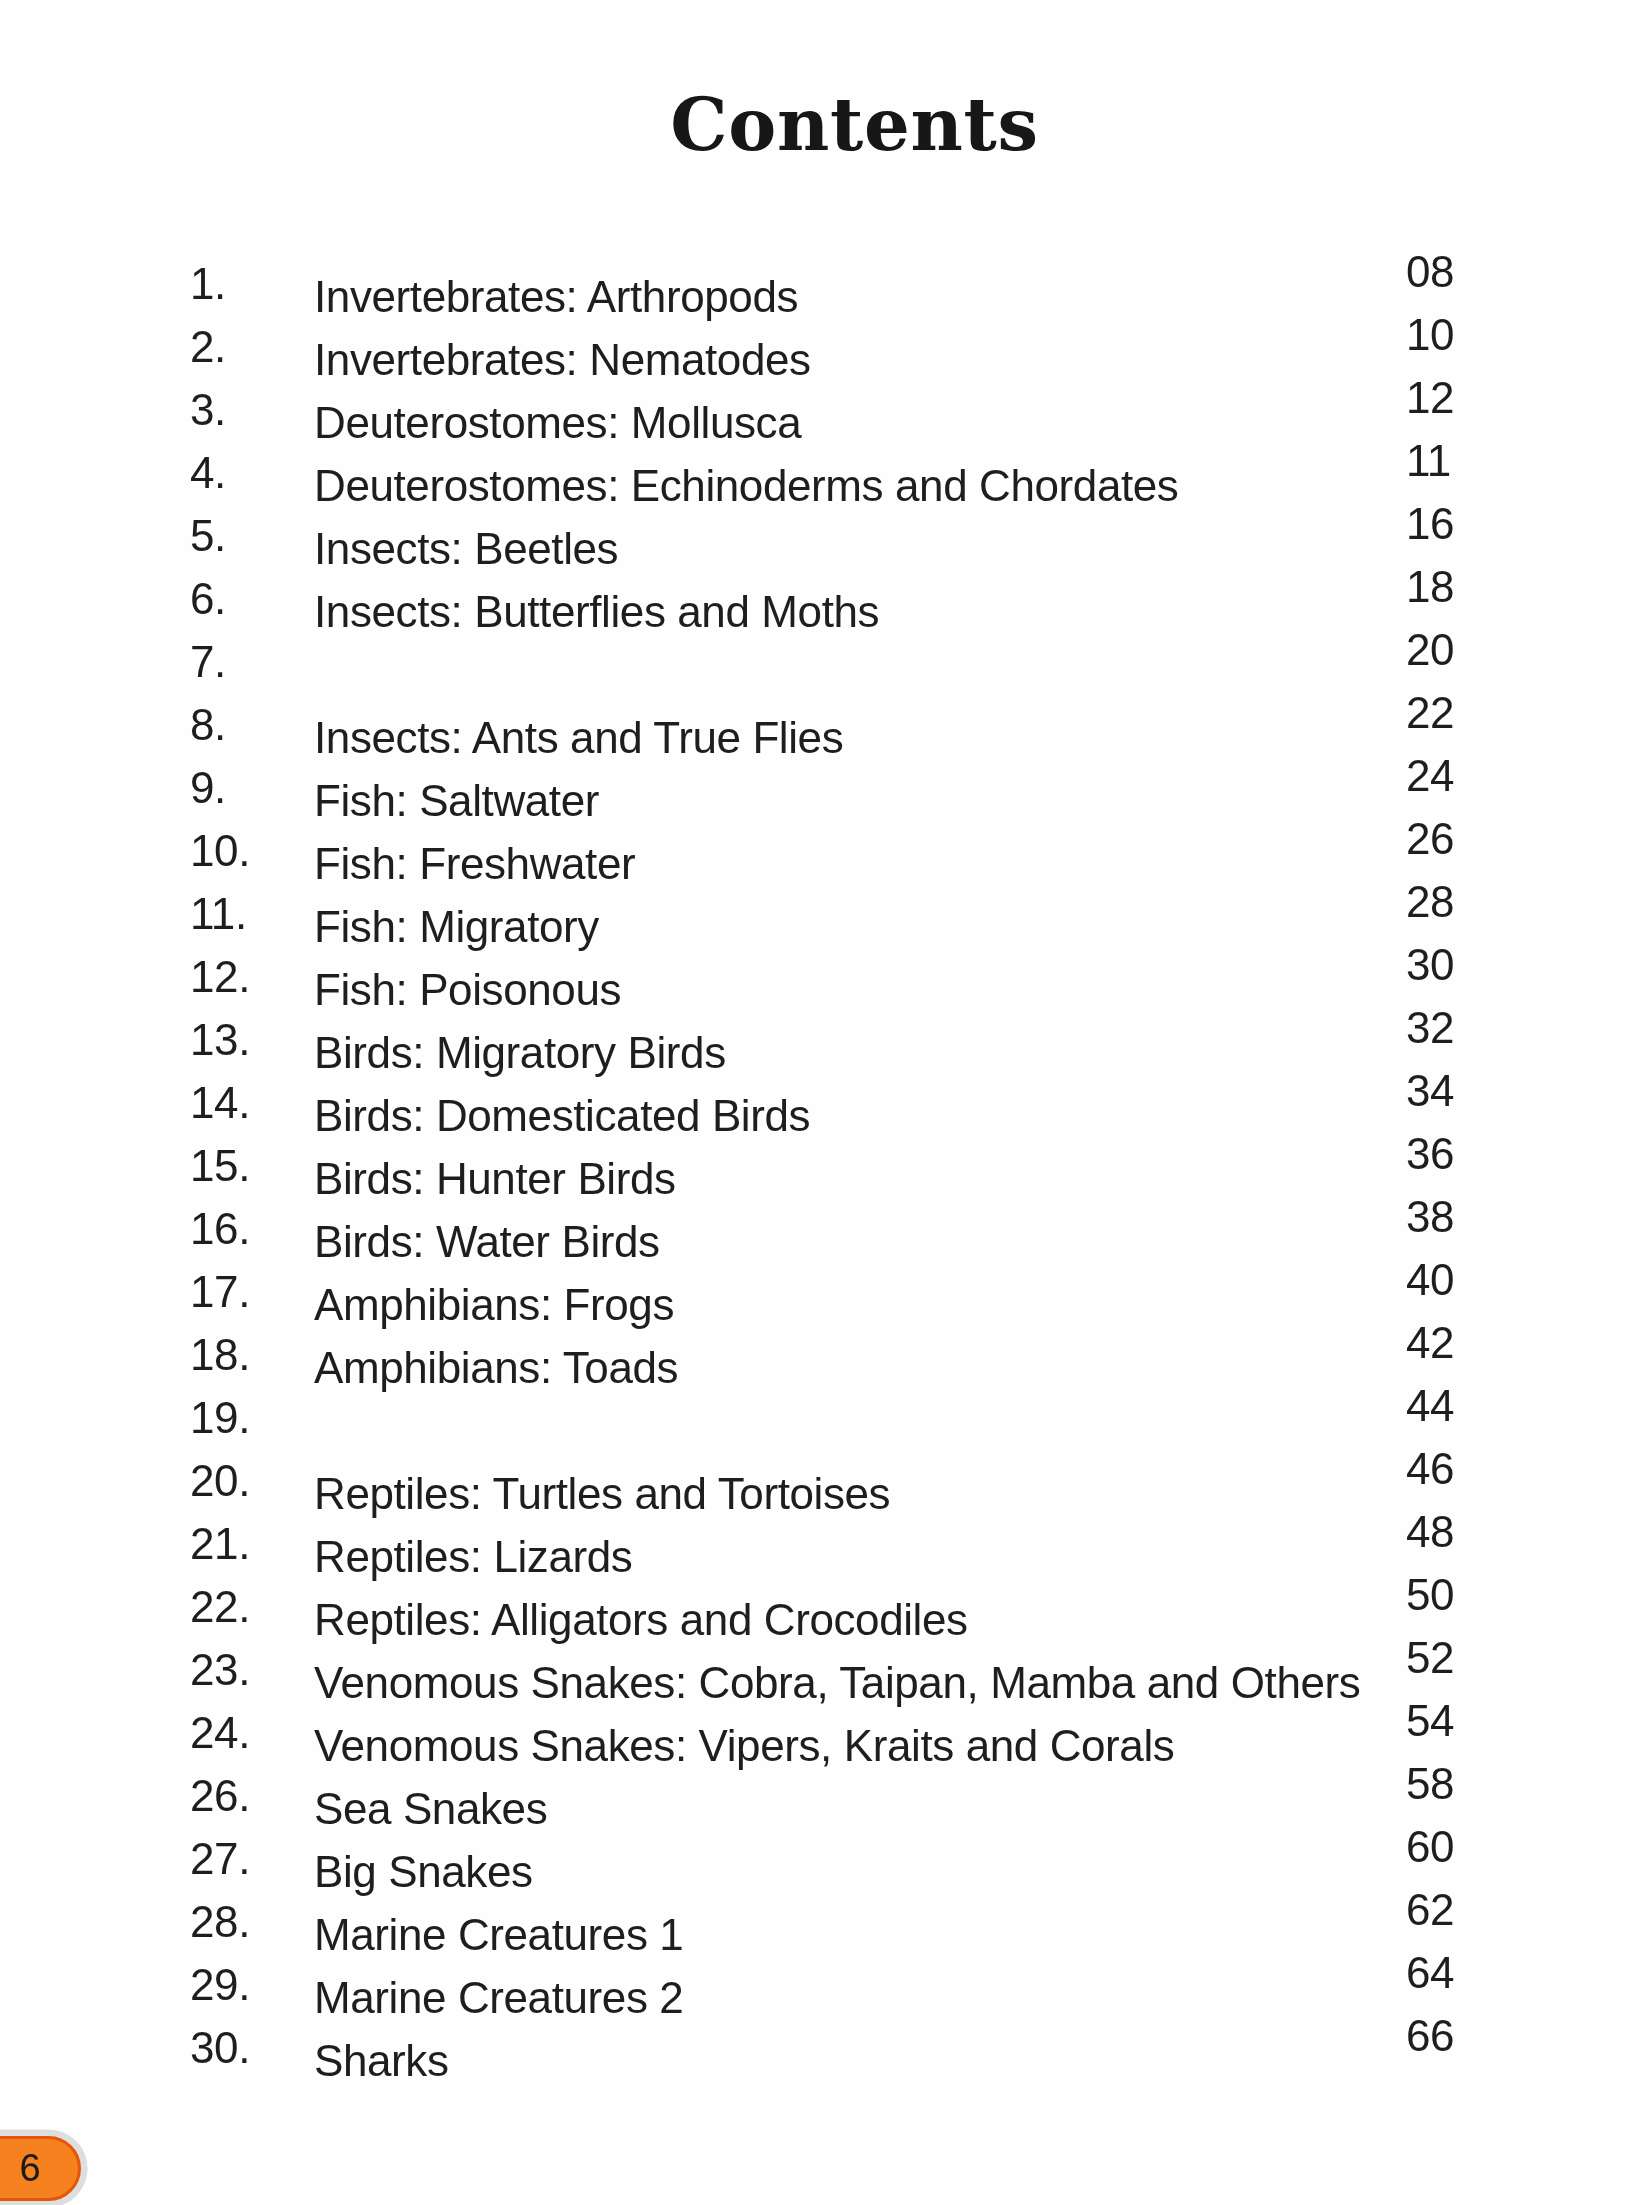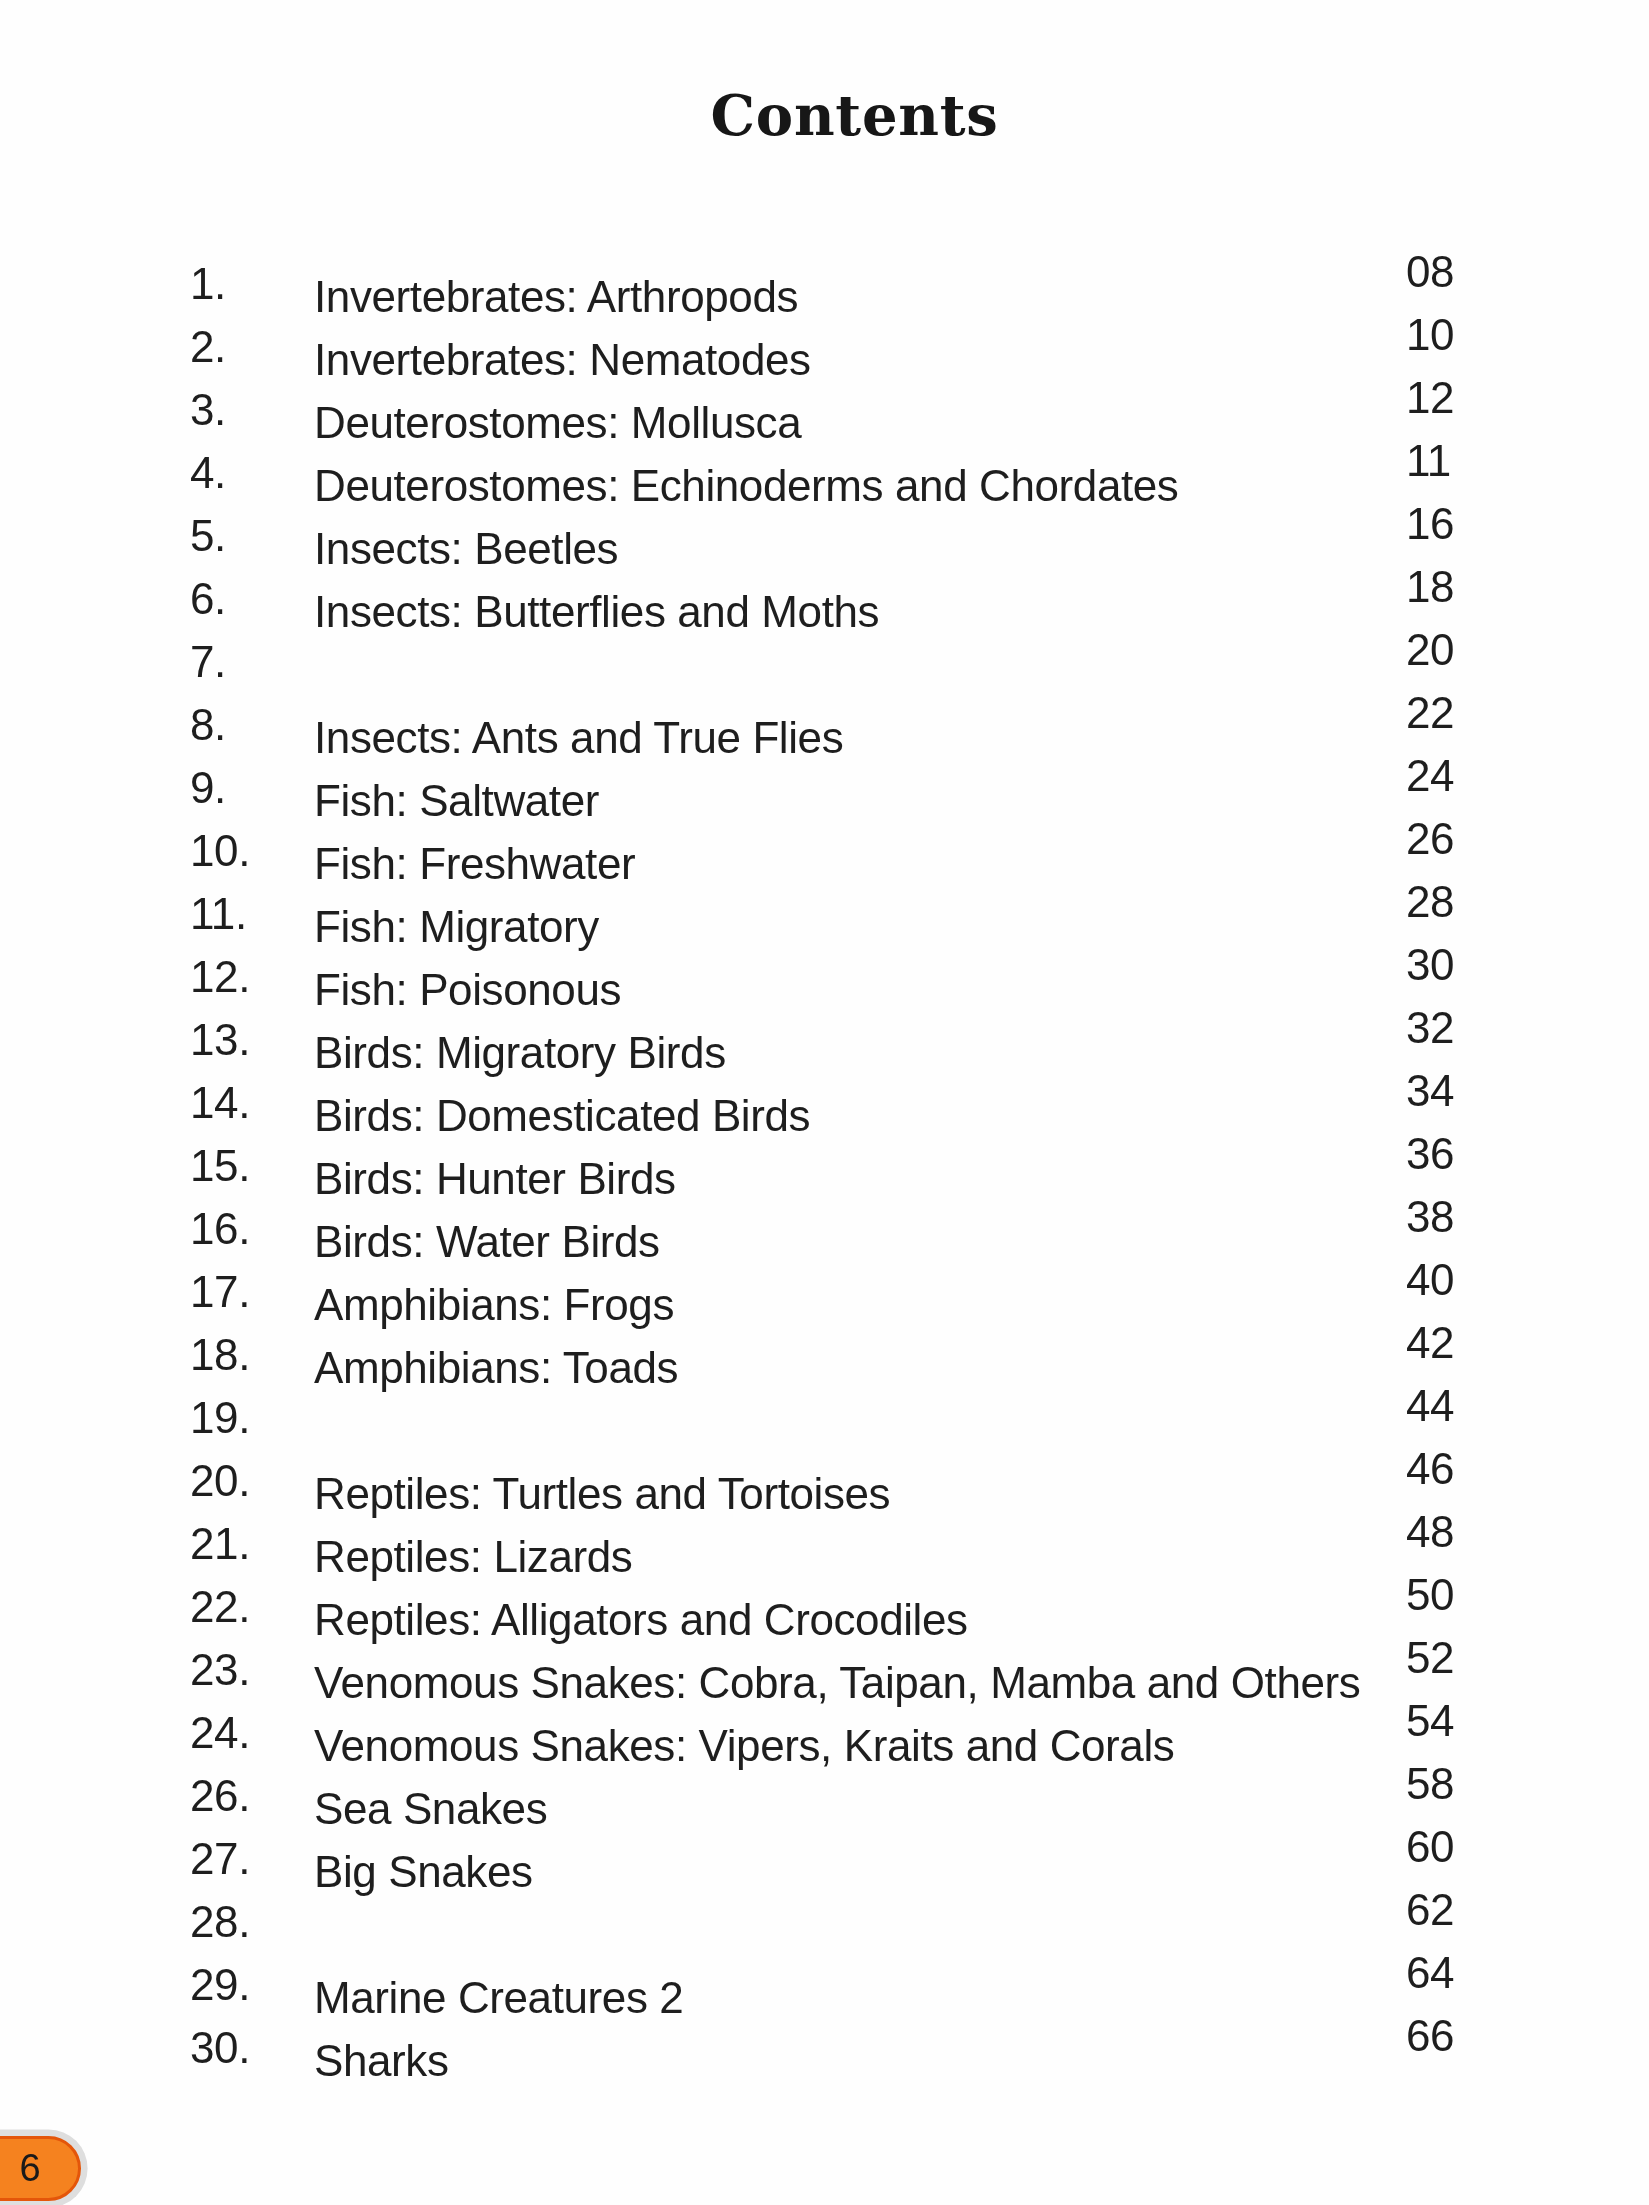--- a/index.html
+++ b/index.html
@@ -17,21 +17,21 @@
   }
   
   .title {
     position: absolute;
     top: 82px;
     left: 59px;
     width: 1591px;
     text-align: center;
     font-family: "DejaVu Serif", serif;
     font-weight: bold;
-    font-size: 56px;
+    font-size: 72px;
     letter-spacing: 0.7px;
     color: #171717;
   }
   
   .toc {
     position: absolute;
     top: 252px;
     left: 0;
     width: 1650px;
   }
@@ -216,20 +216,21 @@
       <span class="entry">Sea Snakes</span>
       <span class="page">58</span>
     </div>
     <div class="row">
       <span class="num">27.</span>
       <span class="entry">Big Snakes</span>
       <span class="page">60</span>
     </div>
     <div class="row">
       <span class="num">28.</span>
+      <span class="entry">Marine Creatures 1</span>
       <span class="page">62</span>
     </div>
     <div class="row">
       <span class="num">29.</span>
       <span class="entry">Marine Creatures 2</span>
       <span class="page">64</span>
     </div>
     <div class="row">
       <span class="num">30.</span>
       <span class="entry">Sharks</span>

